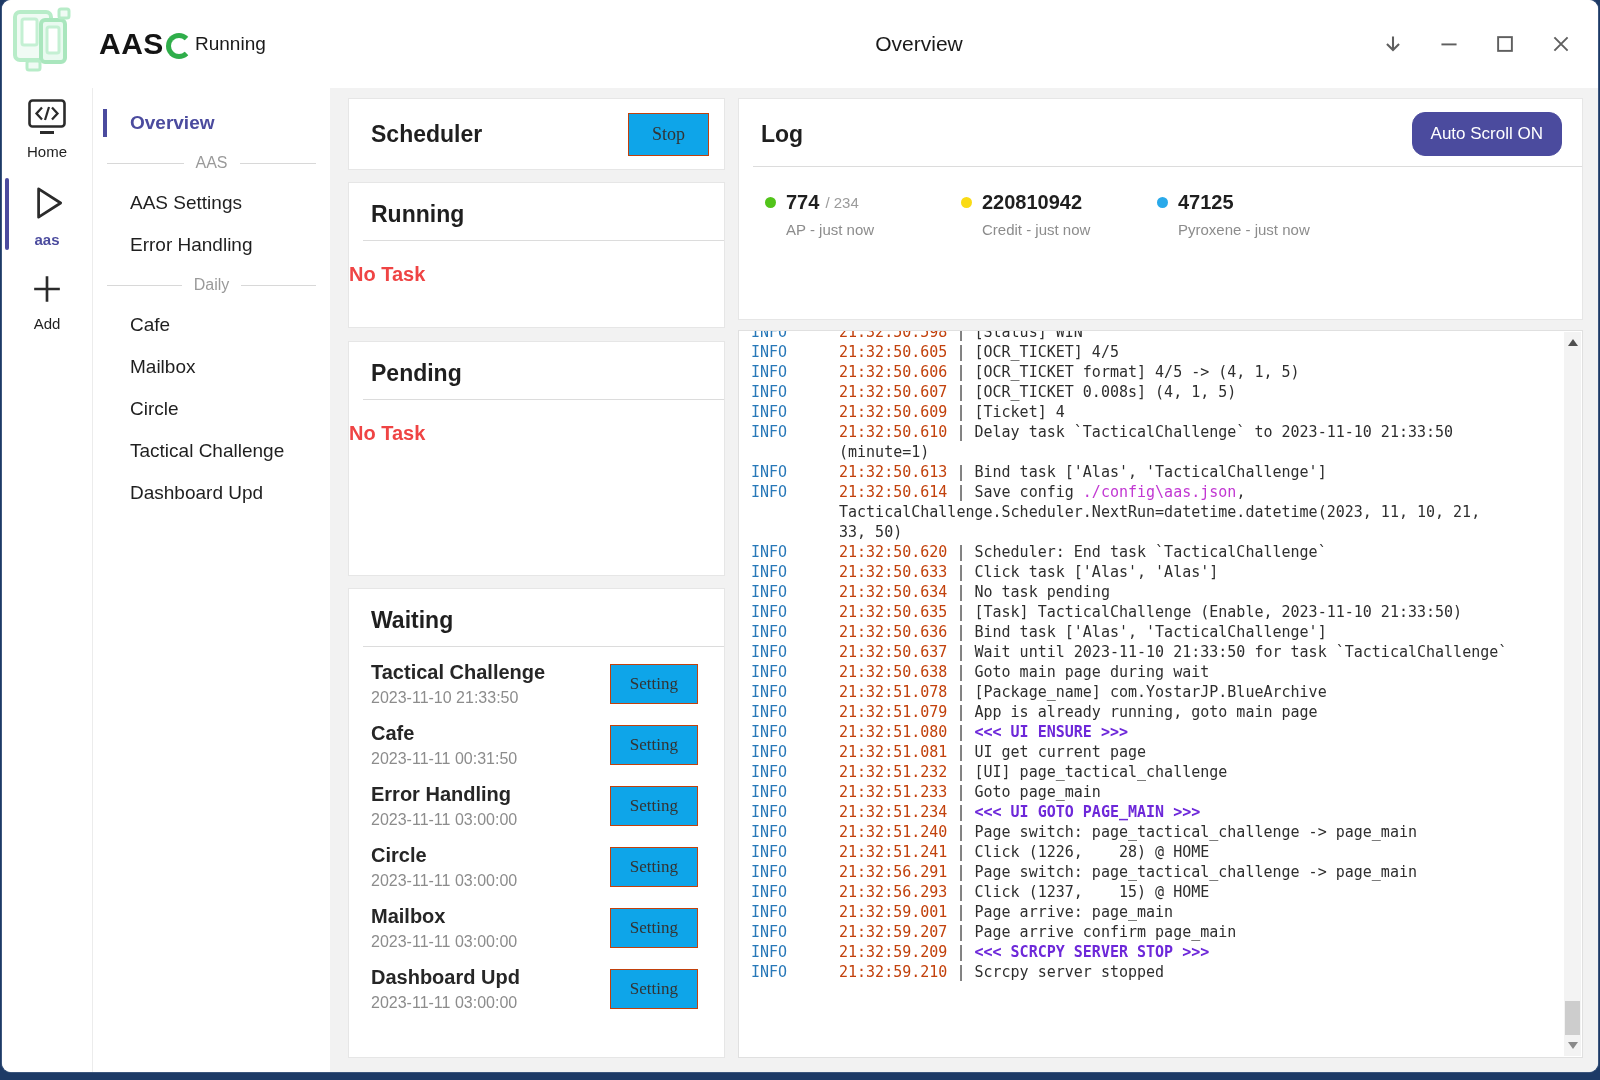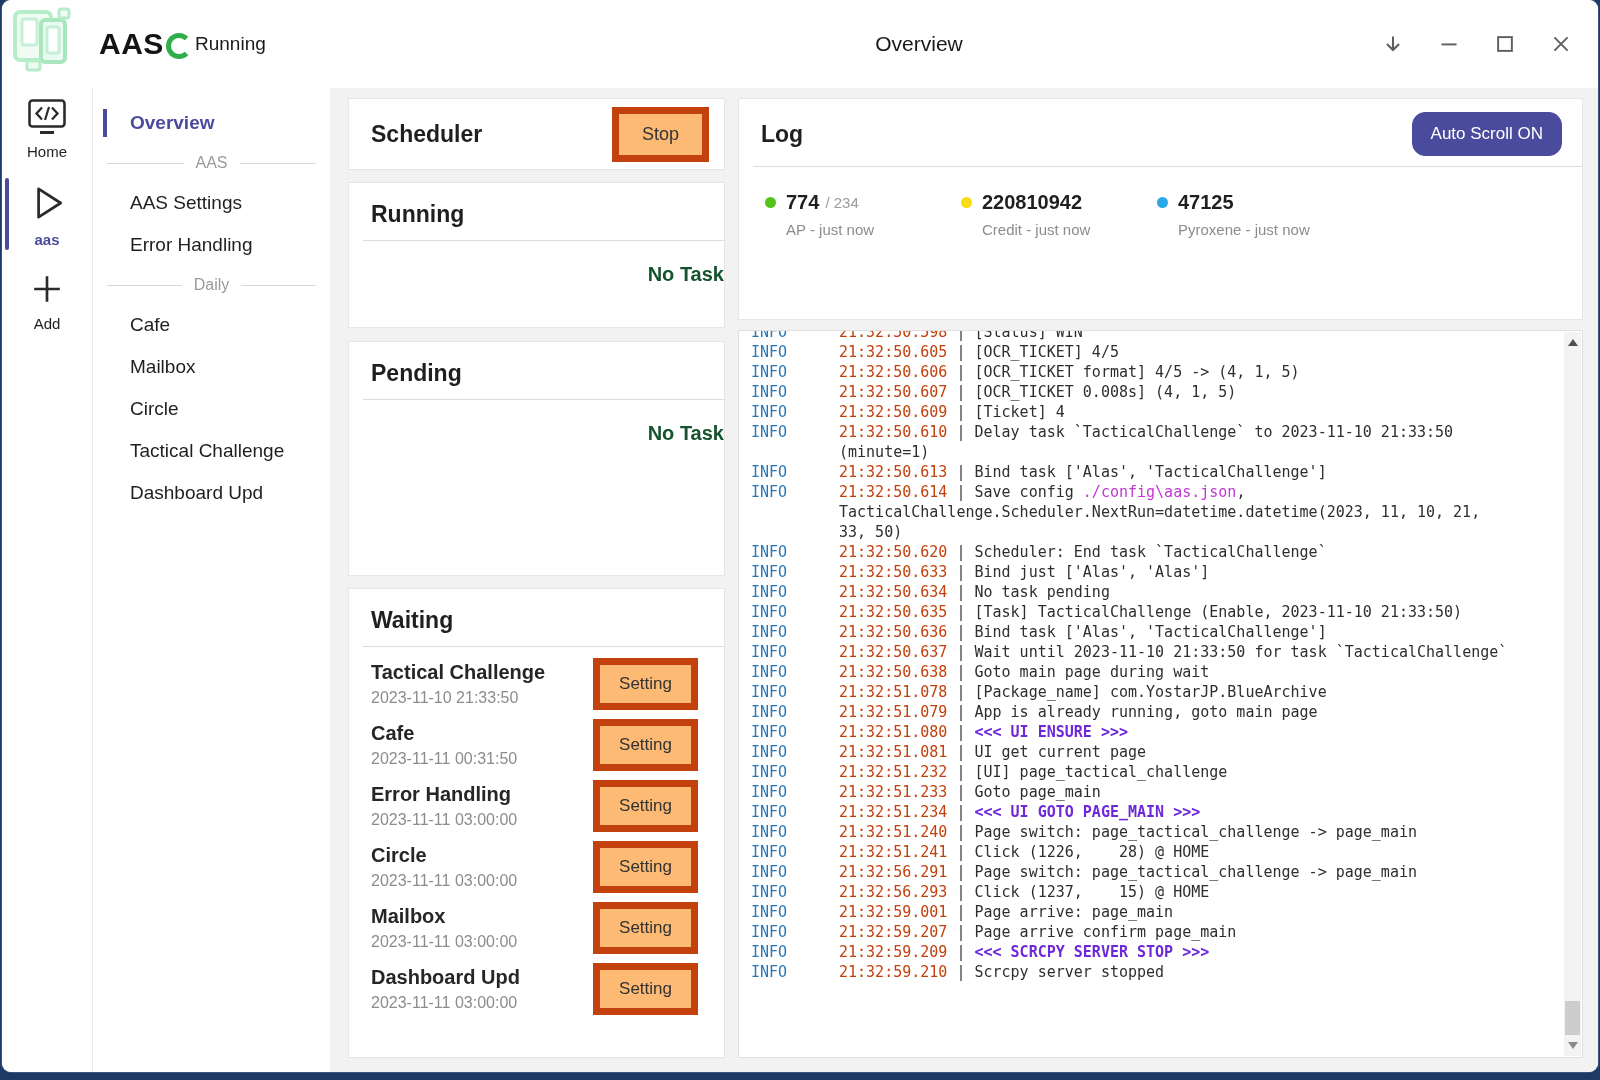--- a/index.html
+++ b/index.html
@@ -38,25 +38,25 @@
   .nav-row.item.active{color:#4b4b9e;font-weight:700;}
   .nav-row.item.active::before{content:'';position:absolute;left:10px;top:7px;bottom:7px;width:4px;background:#4b4b9e;}
   .nav-row.section{height:38px;display:flex;align-items:center;padding:0 14px;color:#9a9a9a;font-size:16px;gap:12px;}
   .nav-row.section::before,.nav-row.section::after{content:'';flex:1;height:1px;background:#d8d8d8;}
 
   
   .main{position:absolute;top:88px;left:328px;right:0;bottom:0;background:#f2f2f2;}
   .card{position:absolute;background:#fff;border:1px solid #e6e6e6;box-sizing:border-box;}
   .card-title{font-size:23px;font-weight:700;color:#1f1f1f;padding:18px 22px 12px;}
   .card-sep{border-bottom:1px solid #dcdcdc;margin-left:14px;}
-  .empty{text-align:right;color:#14532d;font-size:20px;font-weight:700;margin-top:22px;}
+  .empty{text-align:left;color:#ef4444;font-size:20px;font-weight:700;margin-top:22px;}
 
   #card-scheduler{left:18px;top:10px;width:377px;height:72px;display:flex;align-items:center;justify-content:space-between;padding:0 15px 0 22px;}
   #card-scheduler .card-title{padding:0;}
-  .btn{background:#fdba74;border:7px solid #c2410c;color:#333;cursor:pointer;font-family:Liberation Sans, sans-serif;}
+  .btn{background:#0ea5e9;border:1px solid #c2410c;color:#333;cursor:pointer;font-family:Liberation Serif, serif;}
   .stop-btn{font-size:18px;padding:10px 23px;}
 
   #card-running{left:18px;top:94px;width:377px;height:146px;}
   #card-pending{left:18px;top:253px;width:377px;height:235px;}
   #card-waiting{left:18px;top:500px;width:377px;height:470px;}
 
   .task-list{margin-top:6px;}
   .task-row{display:flex;align-items:center;justify-content:space-between;height:61px;padding:0 26px 0 22px;}
   .task-name{font-size:20px;font-weight:700;color:#262626;}
   .task-time{font-size:16px;color:#8c8c8c;margin-top:5px;}
@@ -298,21 +298,21 @@
           <div class="log-line"><span class="lvl">INFO</span><span class="time">21:32:50.606</span><span class="sep-pipe"> | </span><span class="msg"><span class="seg-n">[OCR_TICKET format] 4/5 -&gt; (4, 1, 5)</span></span></div>
           <div class="log-line"><span class="lvl">INFO</span><span class="time">21:32:50.607</span><span class="sep-pipe"> | </span><span class="msg"><span class="seg-n">[OCR_TICKET 0.008s] (4, 1, 5)</span></span></div>
           <div class="log-line"><span class="lvl">INFO</span><span class="time">21:32:50.609</span><span class="sep-pipe"> | </span><span class="msg"><span class="seg-n">[Ticket] 4</span></span></div>
           <div class="log-line"><span class="lvl">INFO</span><span class="time">21:32:50.610</span><span class="sep-pipe"> | </span><span class="msg"><span class="seg-n">Delay task `TacticalChallenge` to 2023-11-10 21:33:50
 (minute=1)</span></span></div>
           <div class="log-line"><span class="lvl">INFO</span><span class="time">21:32:50.613</span><span class="sep-pipe"> | </span><span class="msg"><span class="seg-n">Bind task ['Alas', 'TacticalChallenge']</span></span></div>
           <div class="log-line"><span class="lvl">INFO</span><span class="time">21:32:50.614</span><span class="sep-pipe"> | </span><span class="msg"><span class="seg-n">Save config </span><span class="seg-p">./config\aas.json</span><span class="seg-n">,
 TacticalChallenge.Scheduler.NextRun=datetime.datetime(2023, 11, 10, 21,
 33, 50)</span></span></div>
           <div class="log-line"><span class="lvl">INFO</span><span class="time">21:32:50.620</span><span class="sep-pipe"> | </span><span class="msg"><span class="seg-n">Scheduler: End task `TacticalChallenge`</span></span></div>
-          <div class="log-line"><span class="lvl">INFO</span><span class="time">21:32:50.633</span><span class="sep-pipe"> | </span><span class="msg"><span class="seg-n">Bind just ['Alas', 'Alas']</span></span></div>
+          <div class="log-line"><span class="lvl">INFO</span><span class="time">21:32:50.633</span><span class="sep-pipe"> | </span><span class="msg"><span class="seg-n">Click task ['Alas', 'Alas']</span></span></div>
           <div class="log-line"><span class="lvl">INFO</span><span class="time">21:32:50.634</span><span class="sep-pipe"> | </span><span class="msg"><span class="seg-n">No task pending</span></span></div>
           <div class="log-line"><span class="lvl">INFO</span><span class="time">21:32:50.635</span><span class="sep-pipe"> | </span><span class="msg"><span class="seg-n">[Task] TacticalChallenge (Enable, 2023-11-10 21:33:50)</span></span></div>
           <div class="log-line"><span class="lvl">INFO</span><span class="time">21:32:50.636</span><span class="sep-pipe"> | </span><span class="msg"><span class="seg-n">Bind task ['Alas', 'TacticalChallenge']</span></span></div>
           <div class="log-line"><span class="lvl">INFO</span><span class="time">21:32:50.637</span><span class="sep-pipe"> | </span><span class="msg"><span class="seg-n">Wait until 2023-11-10 21:33:50 for task `TacticalChallenge`</span></span></div>
           <div class="log-line"><span class="lvl">INFO</span><span class="time">21:32:50.638</span><span class="sep-pipe"> | </span><span class="msg"><span class="seg-n">Goto main page during wait</span></span></div>
           <div class="log-line"><span class="lvl">INFO</span><span class="time">21:32:51.078</span><span class="sep-pipe"> | </span><span class="msg"><span class="seg-n">[Package_name] com.YostarJP.BlueArchive</span></span></div>
           <div class="log-line"><span class="lvl">INFO</span><span class="time">21:32:51.079</span><span class="sep-pipe"> | </span><span class="msg"><span class="seg-n">App is already running, goto main page</span></span></div>
           <div class="log-line"><span class="lvl">INFO</span><span class="time">21:32:51.080</span><span class="sep-pipe"> | </span><span class="msg"><span class="seg-b">&lt;&lt;&lt; UI ENSURE &gt;&gt;&gt;</span></span></div>
           <div class="log-line"><span class="lvl">INFO</span><span class="time">21:32:51.081</span><span class="sep-pipe"> | </span><span class="msg"><span class="seg-n">UI get current page</span></span></div>
           <div class="log-line"><span class="lvl">INFO</span><span class="time">21:32:51.232</span><span class="sep-pipe"> | </span><span class="msg"><span class="seg-n">[UI] page_tactical_challenge</span></span></div>

